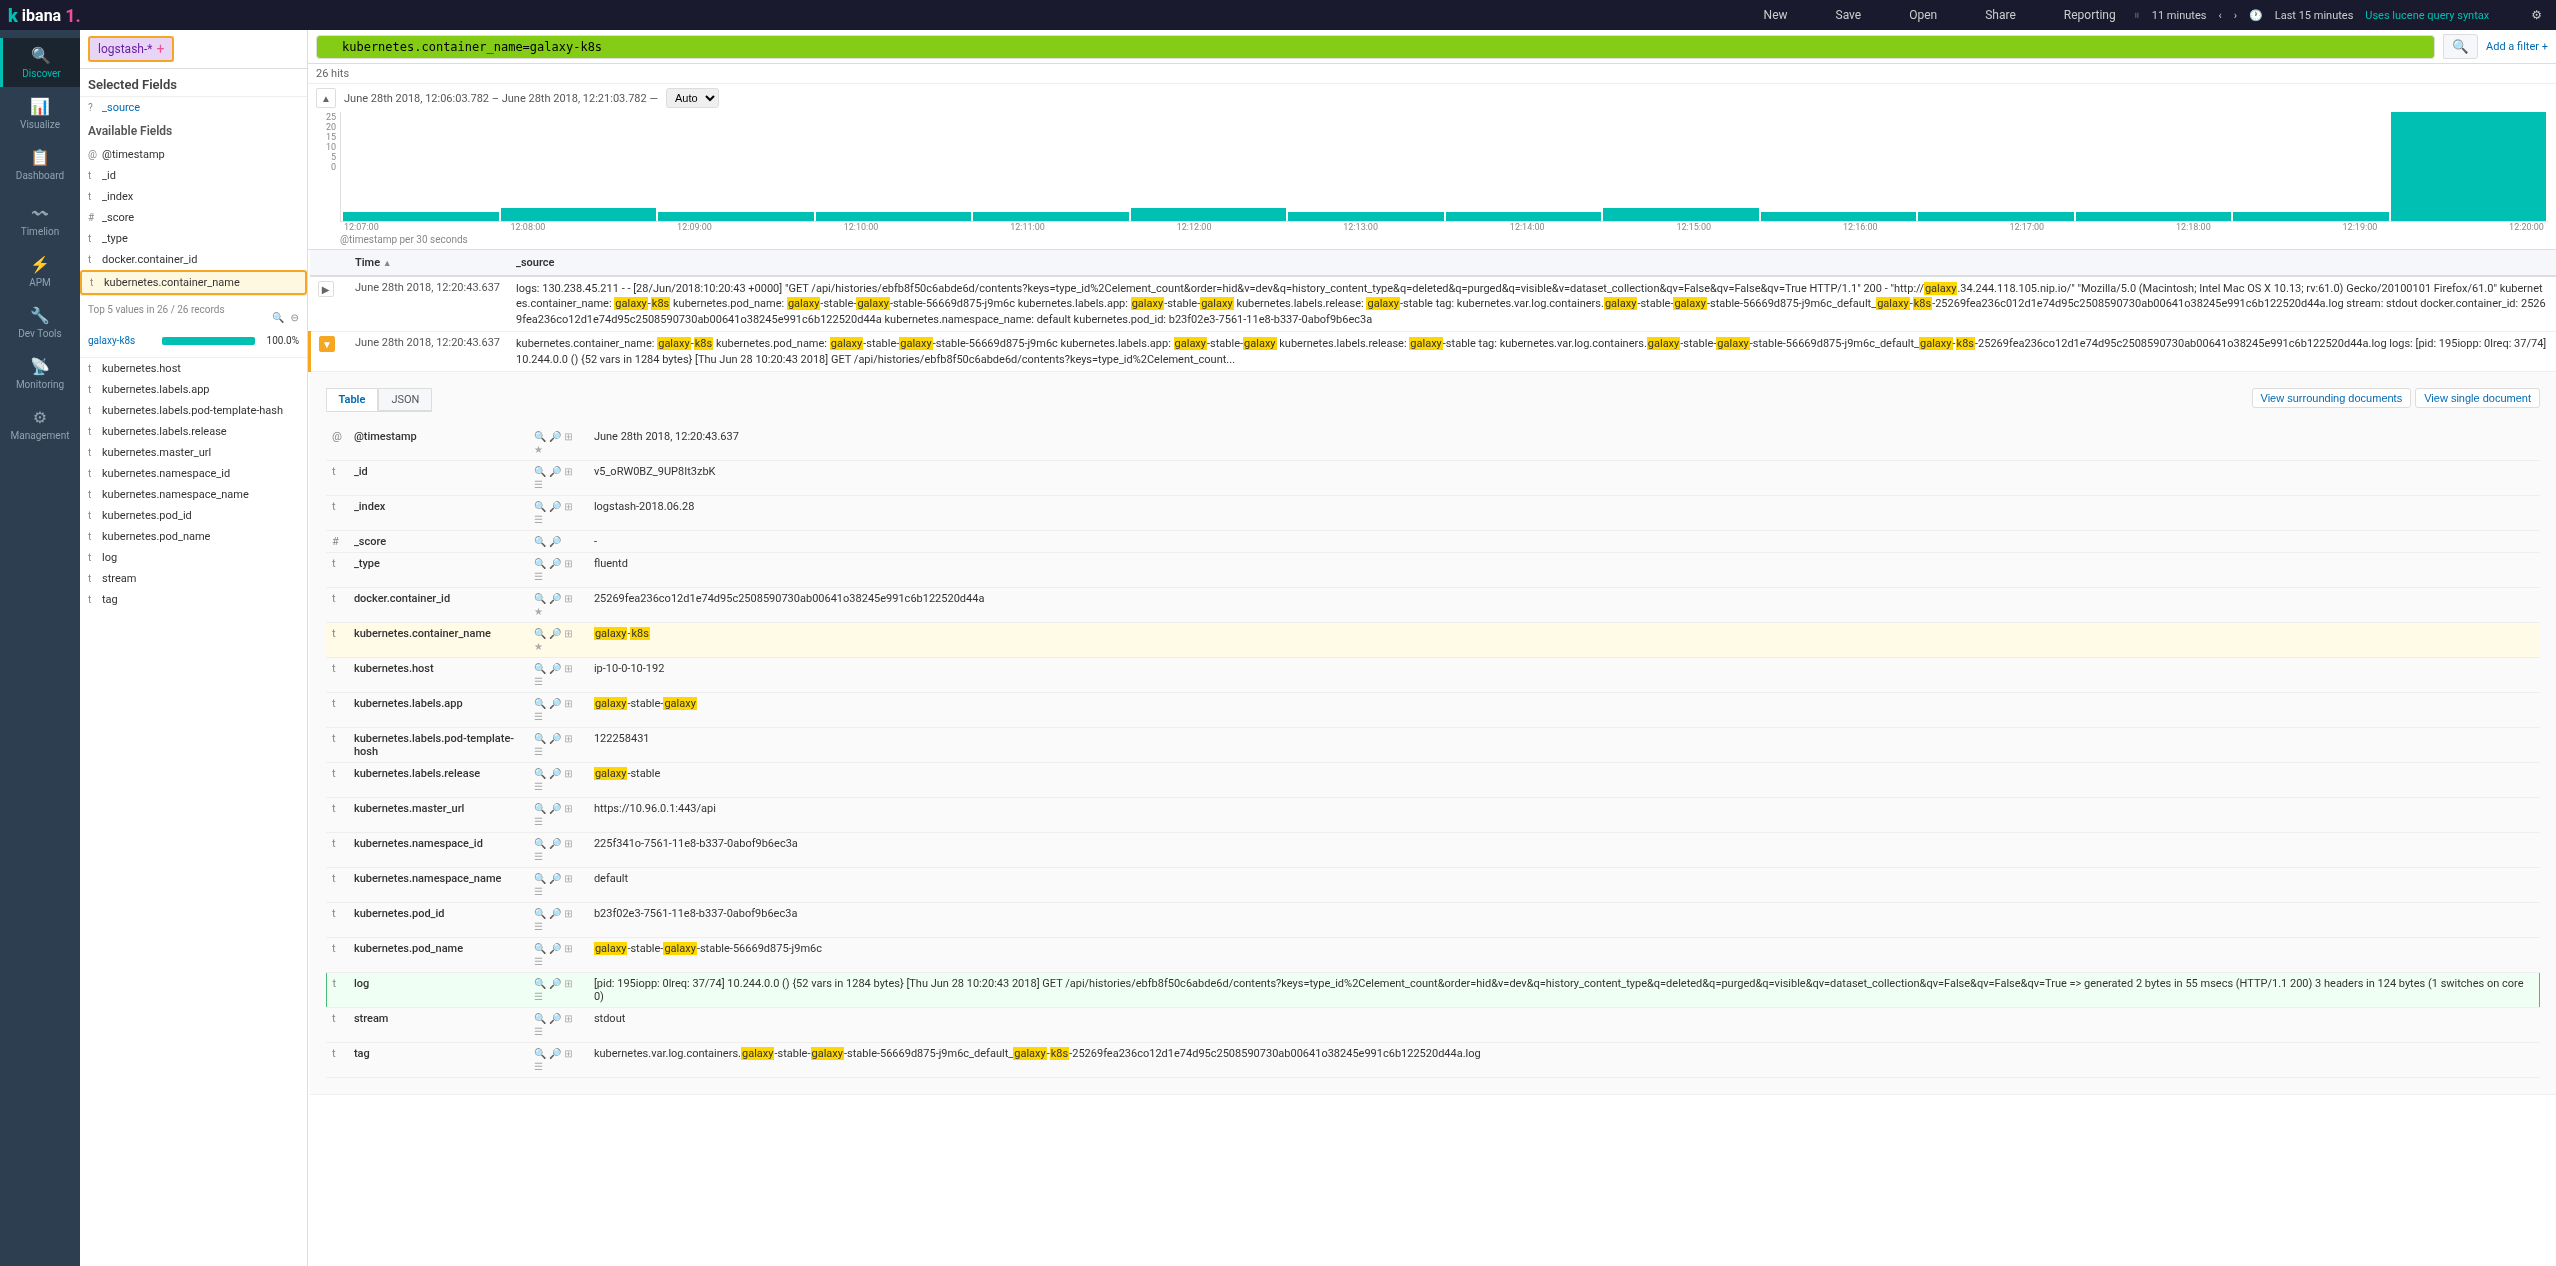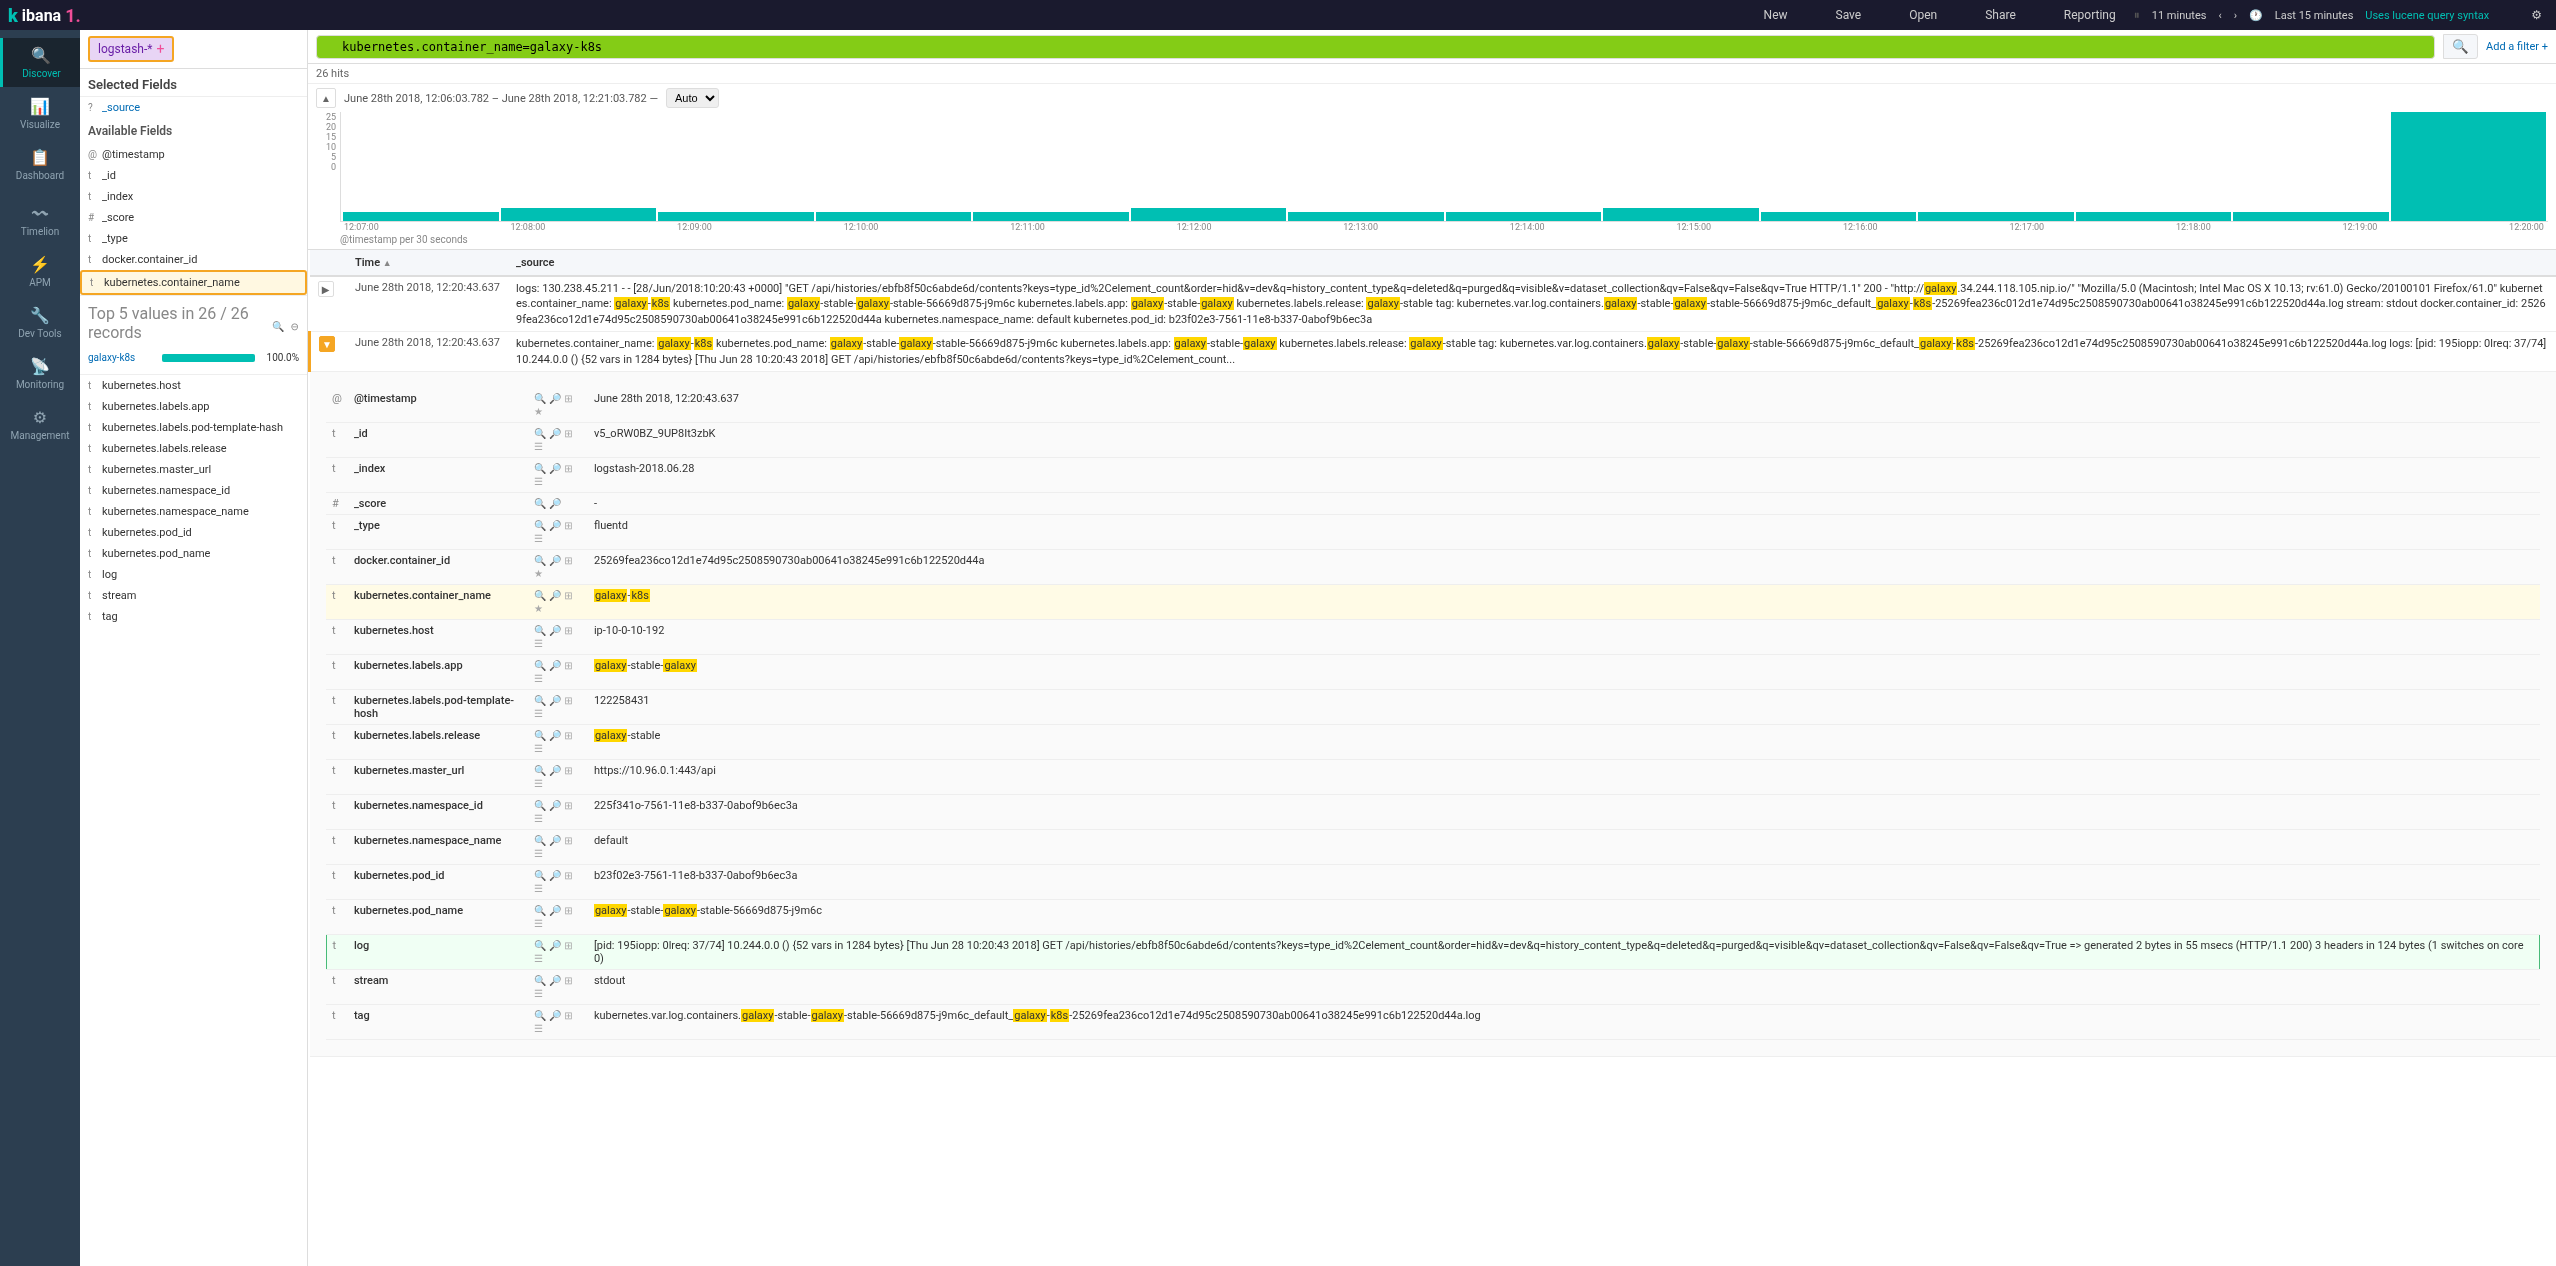--- a/index.html
+++ b/index.html
@@ -36,21 +36,21 @@
     .section-title { padding: 8px 8px 4px; font-size: 13px; font-weight: 600; color: #444; border-bottom: 1px solid #eee; }
     .field-list { overflow-y: auto; flex: 1; }
     .field-item { display: flex; align-items: center; padding: 4px 8px; font-size: 11px; color: #333; cursor: pointer; gap: 4px; }
     .field-type { color: #888; font-size: 10px; width: 10px; flex-shrink: 0; }
     .field-name { flex: 1; }
     .selected-field { color: #006bb4; }
     .available-title { padding: 6px 8px; font-size: 12px; font-weight: 600; color: #555; }
     
     
     .top5-section { padding: 8px; border-top: 1px solid #eee; border-bottom: 1px solid #eee; }
-    .top5-title { font-size: 16px; color: #888; margin-bottom: 6px; }
+    .top5-title { font-size: 10px; color: #888; margin-bottom: 16px; }
     .top5-bar-row { display: flex; align-items: center; gap: 4px; margin-bottom: 3px; }
     .top5-label { font-size: 10px; color: #006bb4; width: 70px; overflow: hidden; text-overflow: ellipsis; white-space: nowrap; }
     .top5-bar-bg { flex: 1; background: #eee; height: 8px; border-radius: 2px; position: relative; }
     .top5-bar-fill { height: 100%; background: #00bfb3; border-radius: 2px; }
     .top5-pct { font-size: 10px; color: #333; width: 40px; text-align: right; }
     
     
     .main-panel { flex: 1; display: flex; flex-direction: column; overflow: hidden; }
     
     
@@ -382,20 +382,30 @@
               </td>
               <td class="time-col">June 28th 2018, 12:20:43.637</td>
               <td class="source-col">
                 kubernetes.container_name: <span class="highlight">galaxy</span>-<span class="highlight">k8s</span> kubernetes.pod_name: <span class="highlight">galaxy</span>-stable-<span class="highlight">galaxy</span>-stable-56669d875-j9m6c kubernetes.labels.app: <span class="highlight">galaxy</span>-stable-<span class="highlight">galaxy</span> kubernetes.labels.release: <span class="highlight">galaxy</span>-stable tag: kubernetes.var.log.containers.<span class="highlight">galaxy</span>-stable-<span class="highlight">galaxy</span>-stable-56669d875-j9m6c_default_<span class="highlight">galaxy</span>-<span class="highlight">k8s</span>-25269fea236co12d1e74d95c2508590730ab00641o38245e991c6b122520d44a.log logs: [pid: 195iopp: 0lreq: 37/74] 10.244.0.0 () {52 vars in 1284 bytes} [Thu Jun 28 10:20:43 2018] GET /api/histories/ebfb8f50c6abde6d/contents?keys=type_id%2Celement_count...
               </td>
             </tr>
 
             <tr class="expanded-row">
               <td colspan="3">
                 <div style="padding:8px;">
+                  <div style="display:flex;justify-content:space-between;align-items:flex-start;margin-bottom:6px;">
+                    <div class="tab-bar">
+                      <div class="tab active">Table</div>
+                      <div class="tab">JSON</div>
+                    </div>
+                    <div class="expanded-actions">
+                      <button class="action-btn">View surrounding documents</button>
+                      <button class="action-btn">View single document</button>
+                    </div>
+                  </div>
                   <table class="detail-table">
                     <tbody>
                       <tr>
                         <td class="detail-field-type">@</td>
                         <td class="detail-field-name">@timestamp</td>
                         <td class="detail-field-actions">
                           <span style="cursor:pointer;color:#aaa;font-size:10px;">🔍</span>
                           <span style="cursor:pointer;color:#aaa;font-size:10px;">🔎</span>
                           <span style="cursor:pointer;color:#aaa;font-size:10px;">⊞</span>
                           <span style="cursor:pointer;color:#aaa;font-size:10px;">★</span>

